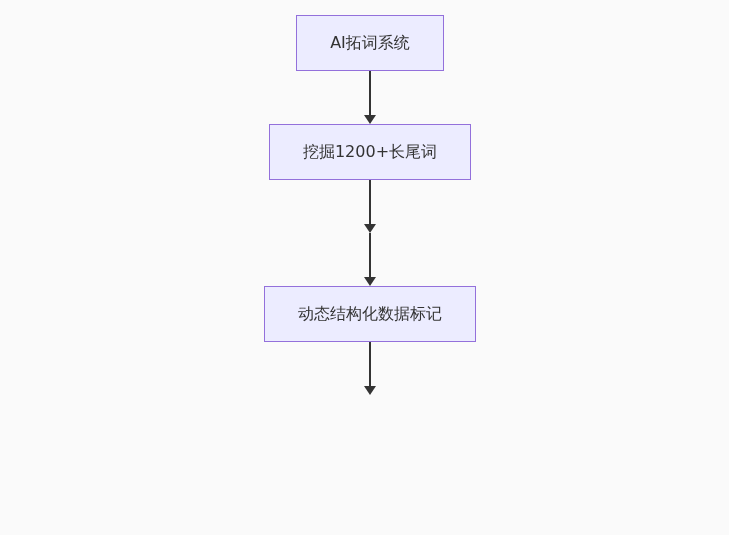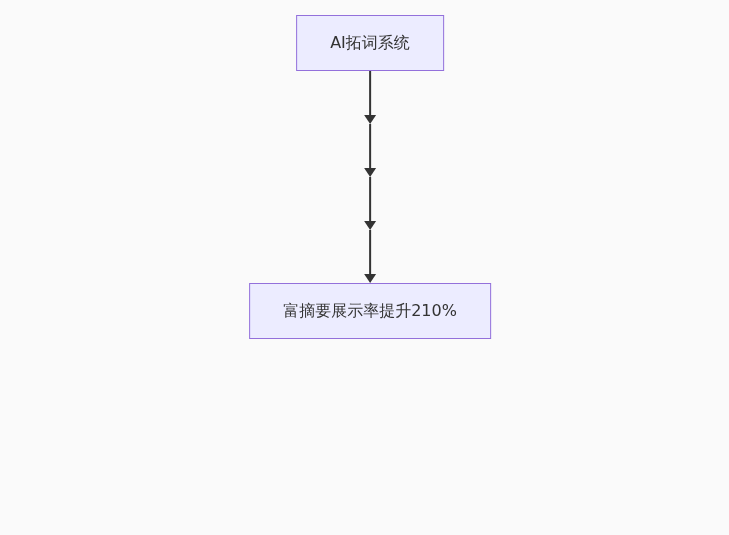--- a/index.html
+++ b/index.html
@@ -60,27 +60,28 @@
 </head>
 <body>
 
 <div class="canvas">
   <div class="flow" id="flow">
       <div class="node">AI拓词系统</div>
       <div class="arrow">
         <div class="arrow-line"></div>
         <div class="arrow-head"></div>
       </div>
+      <div class="node">挖掘1200+长尾词</div>
       <div class="arrow">
         <div class="arrow-line"></div>
         <div class="arrow-head"></div>
       </div>
       <div class="arrow">
         <div class="arrow-line"></div>
         <div class="arrow-head"></div>
       </div>
+      <div class="node">动态结构化数据标记</div>
       <div class="arrow">
         <div class="arrow-line"></div>
         <div class="arrow-head"></div>
       </div>
-      <div class="node">富摘要展示率提升210%</div>
     </div>
 </div>
 
 </body></html>

